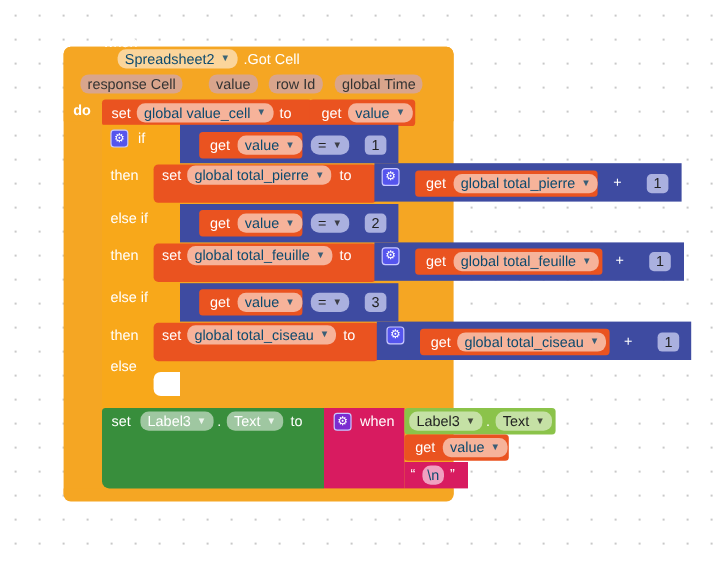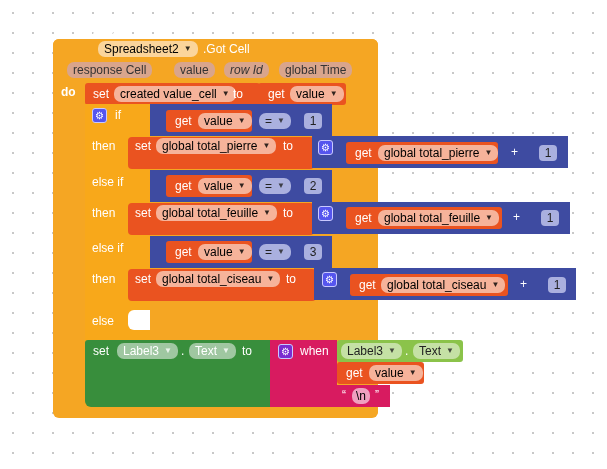--- a/index.html
+++ b/index.html
@@ -10,21 +10,21 @@
   .b{position:absolute;box-sizing:border-box;}
   .orange{background:#f5a623;}
   .ctl{background:#f8a81a;}
   .var{background:#ea5320;}
   .math{background:#3e4ba1;}
   .green{background:#388e3c;}
   .lgreen{background:#8bc34a;}
   .text{background:#d81b60;}
   .t{position:absolute;white-space:nowrap;line-height:16px;font-size:12px;}
   .dd{position:absolute;height:16px;line-height:16px;border-radius:7px;padding:0 6px;
-      white-space:nowrap;font-size:12px;color:#000000;box-sizing:border-box;}
+      white-space:nowrap;font-size:12px;color:#0c4a6e;box-sizing:border-box;}
   .dd .arr{display:inline-block;margin-left:5px;font-size:8px;vertical-align:top;opacity:.8;}
   .dd-orange{background:#fbd59b;}
   .dd-var{background:#f6b39a;}
   .dd-green{background:#9fc7a1;color:#fff;}
   .dd-lgreen{background:#c5e1a5;color:#222;}
   .dd-math{background:#aab0df;color:#222;}
   .param{position:absolute;height:16px;line-height:16px;border-radius:7px;padding:0 6px;
       background:#d9a58c;color:#333;font-size:12px;white-space:nowrap;}
   .num{position:absolute;height:16px;width:18px;line-height:16px;text-align:center;
       background:#aab0df;color:#222;border-radius:4px;font-size:12px;}
@@ -35,45 +35,45 @@
 </head>
 <body>
 
 <div class="b orange" style="left:53px;top:39px;width:325px;height:378px;border-radius:6px 6px 6px 6px;"></div>
 <div class="b orange" style="left:53px;top:39px;width:325px;height:62px;border-radius:6px 6px 0 0;"></div>
 <span class="t" style="left:61px;top:27px;margin-left:25px;">when</span>
 <div class="dd dd-orange" style="left:98px;top:41px;"><span>Spreadsheet2</span><span class="arr">▼</span></div>
 <span class="t" style="left:203px;top:41px;">.Got Cell</span>
 <span class="param" style="left:67px;top:62px;">response Cell</span>
 <span class="param" style="left:174px;top:62px;">value</span>
-<span class="param" style="left:224px;top:62px;font-style:italic;">row Id</span>
+<span class="param" style="left:224px;top:62px;">row Id</span>
 <span class="param" style="left:279px;top:62px;">global Time</span>
 <span class="t" style="left:61px;top:84px;font-weight:bold;">do</span>
 
 <div class="b" style="left:83px;top:84px;width:295px;height:324px;background:transparent;"></div>
 
 <div class="b orange" style="left:53px;top:407px;width:325px;height:11px;border-radius:0 0 6px 6px;"></div>
 
 <div class="b var" style="left:85px;top:83px;width:175px;height:22px;border-radius:3px;"></div>
 <span class="t" style="left:93px;top:86px;">set</span>
-<div class="dd dd-var" style="left:114px;top:86px;"><span>created value_cell</span><span class="arr">▼</span></div>
+<div class="dd dd-var" style="left:114px;top:86px;"><span>global value_cell</span><span class="arr">▼</span></div>
 <span class="t" style="left:233px;top:86px;">to</span>
 <div class="b var" style="left:258px;top:83px;width:88px;height:22px;border-radius:3px;"></div>
 <span class="t" style="left:268px;top:86px;">get</span>
 <div class="dd dd-var" style="left:290px;top:86px;"><span>value</span><span class="arr">▼</span></div>
 
 <div class="b ctl" style="left:85px;top:104px;width:65px;height:236px;"></div>
 <div class="gear" style="left:92px;top:108px;">⚙</div>
 <span class="t" style="left:115px;top:107px;">if</span>
 <span class="t" style="left:92px;top:138px;">then</span>
 <span class="t" style="left:92px;top:174px;">else if</span>
 <span class="t" style="left:92px;top:205px;">then</span>
 <span class="t" style="left:92px;top:240px;">else if</span>
 <span class="t" style="left:92px;top:271px;">then</span>
-<span class="t" style="left:92px;top:313px;">else</span>
+<span class="t" style="left:92px;top:297px;">else</span>
 
 <div class="b math" style="left:150px;top:104px;width:182px;height:32px;"></div>
 <div class="b var" style="left:166px;top:110px;width:86px;height:22px;border-radius:3px;"></div>
 <span class="t" style="left:175px;top:113px;">get</span>
 <div class="dd dd-var" style="left:198px;top:113px;"><span>value</span><span class="arr">▼</span></div>
 <div class="dd dd-math" style="left:259px;top:113px;"><span>=</span><span class="arr">▼</span></div>
 <span class="num" style="left:304px;top:113px;">1</span>
 
 <div class="b var" style="left:128px;top:137px;width:186px;height:32px;border-radius:4px;"></div>
 <span class="t" style="left:135px;top:138px;">set</span>

